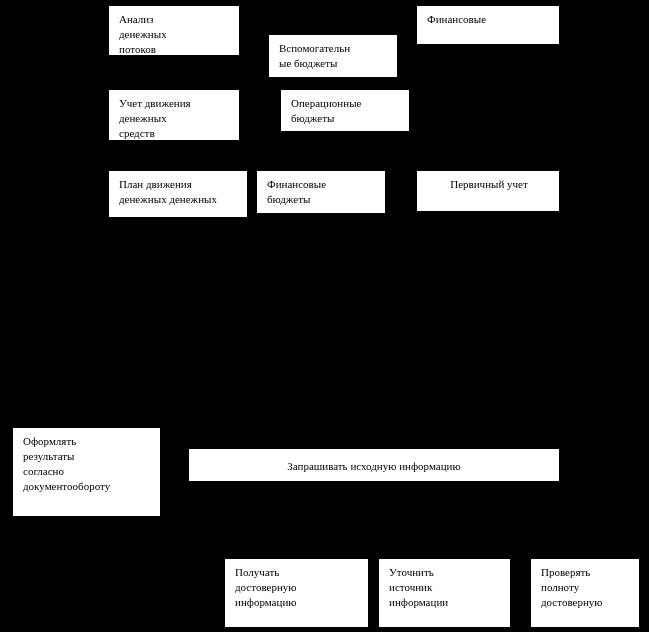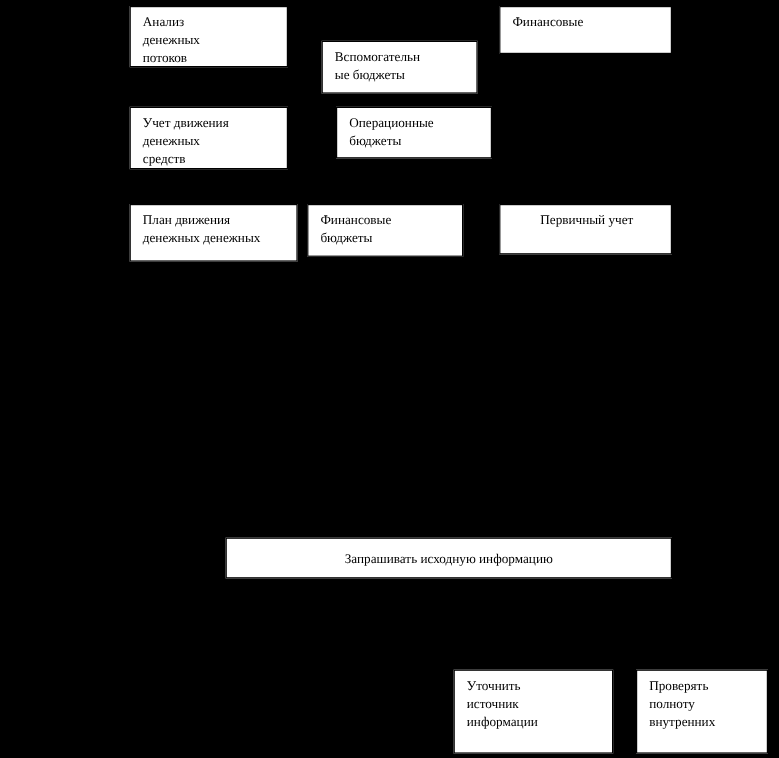--- a/index.html
+++ b/index.html
@@ -51,20 +51,27 @@
     <div class="box" style="left: 108px; top: 89px; width: 132px; height: 52px;">Учет движения
 денежных
 средств</div>
     <div class="box" style="left: 280px; top: 89px; width: 130px; height: 43px;">Операционные
 бюджеты</div>
     <div class="box" style="left: 108px; top: 170px; width: 140px; height: 48px;">План движения
 денежных денежных</div>
     <div class="box" style="left: 256px; top: 170px; width: 130px; height: 44px;">Финансовые
 бюджеты</div>
     <div class="box" style="left: 416px; top: 170px; width: 144px; height: 42px; text-align: center;">Первичный учет</div>
+    <div class="box" style="left: 12px; top: 427px; width: 149px; height: 90px;">Оформлять
+результаты
+согласно
+документообороту</div>
     <div class="box center" style="left: 188px; top: 448px; width: 372px; height: 34px;">Запрашивать исходную информацию</div>
+    <div class="box" style="left: 224px; top: 558px; width: 145px; height: 70px;">Получать
+достоверную
+информацию</div>
     <div class="box" style="left: 378px; top: 558px; width: 133px; height: 70px;">Уточнить
 источник
 информации</div>
     <div class="box" style="left: 530px; top: 558px; width: 110px; height: 70px;">Проверять
 полноту
-внутренних</div>
+достоверную</div>
   </div>
 
 </body></html>

